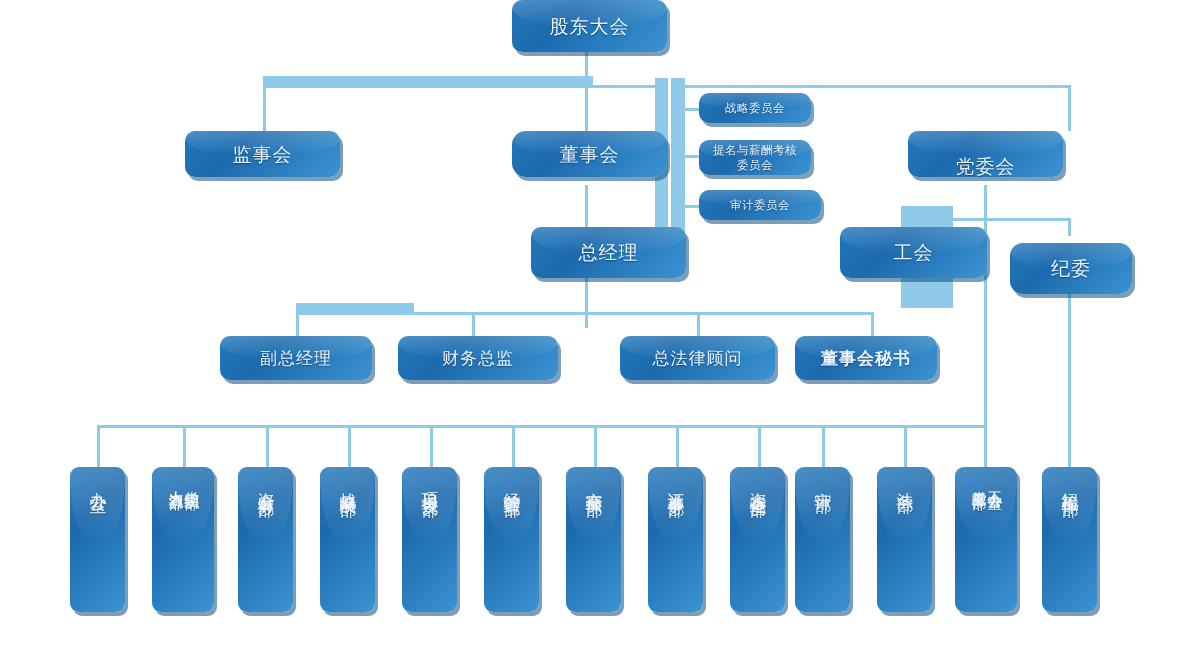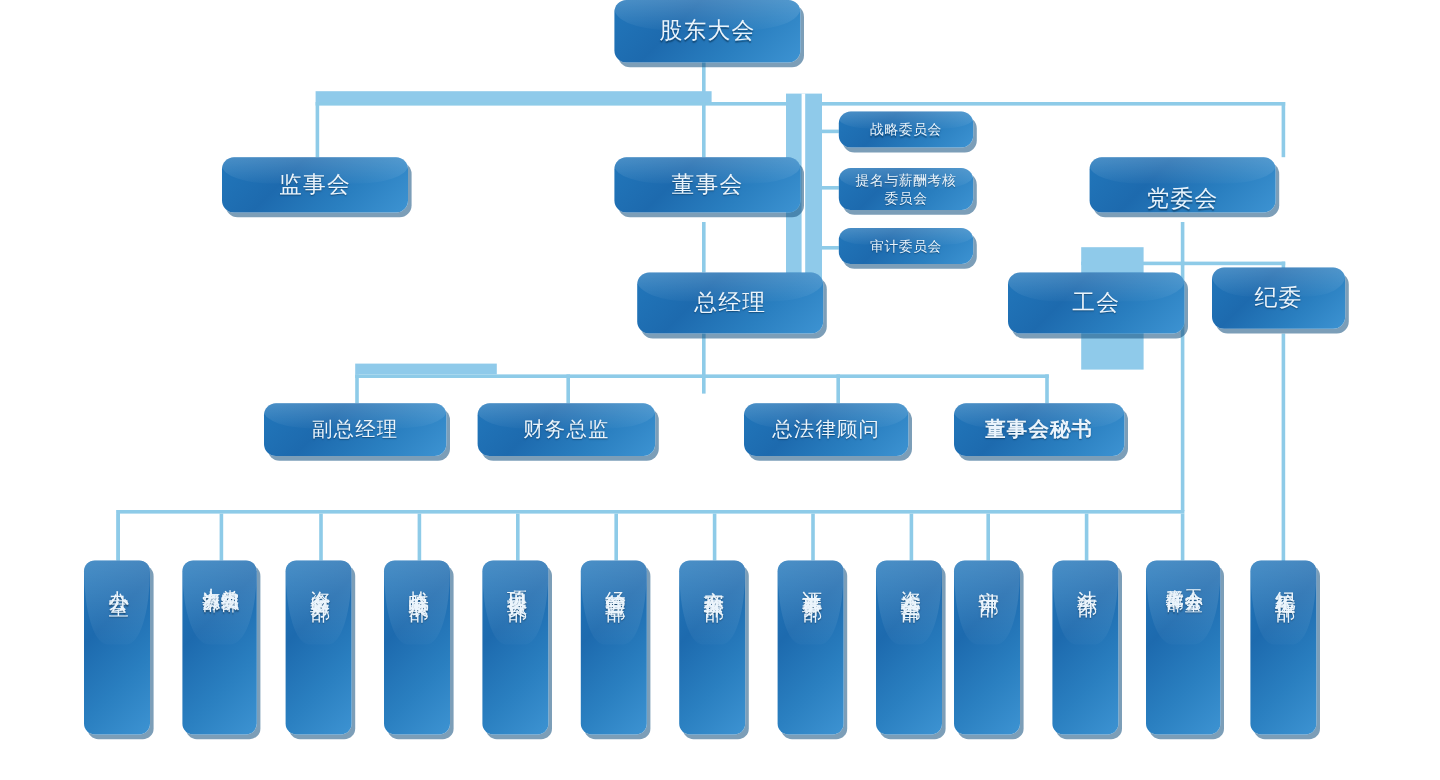--- a/index.html
+++ b/index.html
@@ -136,21 +136,21 @@
   <div class="node big" style="left:512px;top:0px;width:155px;height:52px;">
     <span class="glare"></span>
     <span class="lbl">股东大会</span>
   </div>
 
   <div class="node big" style="left:185px;top:131px;width:155px;height:46px;">
     <span class="glare"></span>
     <span class="lbl">监事会</span>
   </div>
 
-  <div class="node big" style="left:512px;top:131px;width:155px;height:46px;">
+  <div class="node big" style="left:512px;top:131px;width:155px;height:46px;border-radius:14px;">
     <span class="glare"></span>
     <span class="lbl">董事会</span>
   </div>
 
   <div class="node big" style="left:908px;top:131px;width:155px;height:46px;align-items:flex-end;">
     <span class="glare"></span>
     <span class="lbl">党委会</span>
   </div>
 
   <div class="node small" style="left:699px;top:93px;width:112px;height:30px;">
@@ -159,51 +159,51 @@
   </div>
 
   <div class="node small" style="left:699px;top:140px;width:112px;height:35px;">
     <span class="glare"></span>
     <span class="lbl">
       <span>提名与薪酬考核</span><br>
       <span>委员会</span>
     </span>
   </div>
 
-  <div class="node small" style="left:699px;top:190px;width:112px;height:30px;">
+  <div class="node small" style="left:699px;top:190px;width:122px;height:30px;">
     <span class="glare"></span>
     <span class="lbl">审计委员会</span>
   </div>
 
   <div class="node big" style="left:512px;top:227px;width:155px;height:51px;margin-left:19px;">
     <span class="glare"></span>
     <span class="lbl">总经理</span>
   </div>
 
   <div class="node big" style="left:840px;top:227px;width:147px;height:51px;">
     <span class="glare"></span>
     <span class="lbl">工会</span>
   </div>
 
-  <div class="node big" style="left:1010px;top:223px;width:111px;height:51px;">
+  <div class="node big" style="left:1010px;top:243px;width:122px;height:51px;border-radius:13px;">
     <span class="glare"></span>
     <span class="lbl">纪委</span>
   </div>
 
   <div class="node mid" style="left:220px;top:336px;width:152px;height:44px;">
     <span class="glare"></span>
     <span class="lbl">副总经理</span>
   </div>
 
-  <div class="node mid" style="left:398px;top:336px;width:148px;height:44px;text-align:center;">
+  <div class="node mid" style="left:398px;top:336px;width:160px;height:44px;text-align:center;">
     <span class="glare"></span>
     <span class="lbl">财务总监</span>
   </div>
 
-  <div class="node mid" style="left:620px;top:336px;width:137px;height:44px;">
+  <div class="node mid" style="left:620px;top:336px;width:155px;height:44px;">
     <span class="glare"></span>
     <span class="lbl">总法律顾问</span>
   </div>
 
   <div class="node mid" style="left:795px;top:336px;width:142px;height:44px;font-weight:bold;">
     <span class="glare"></span>
     <span class="lbl">董事会秘书</span>
   </div>
 
   <div class="node vert" style="left:70px;top:467px;width:55px;height:145px;">

